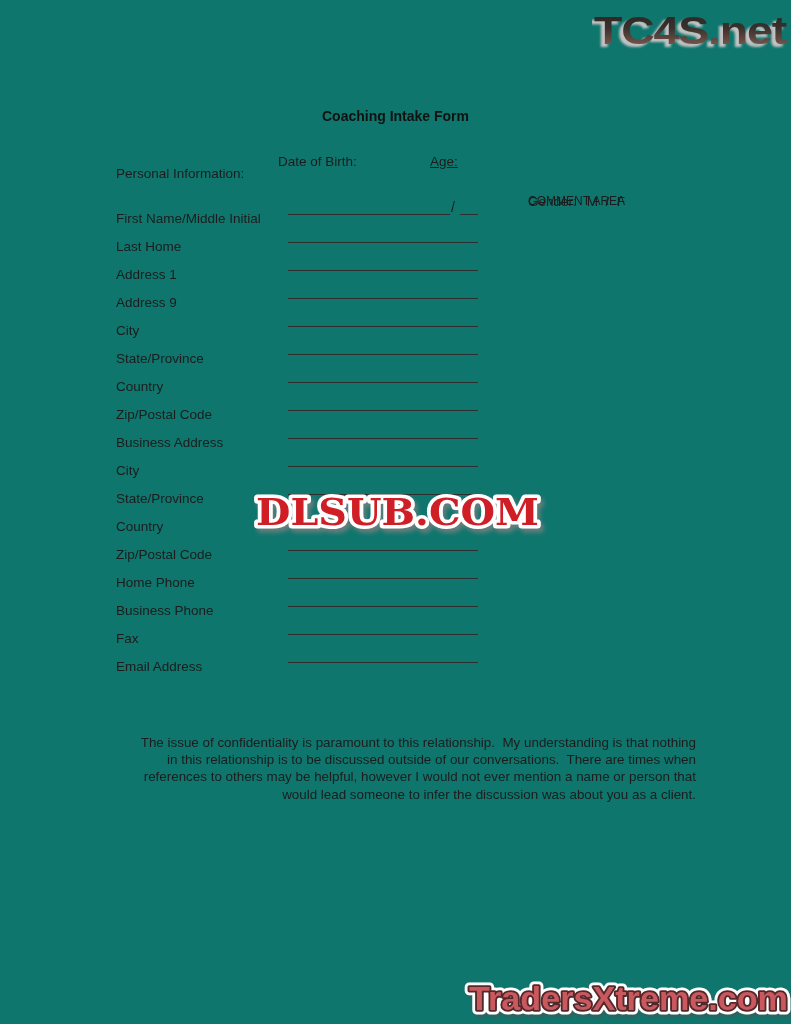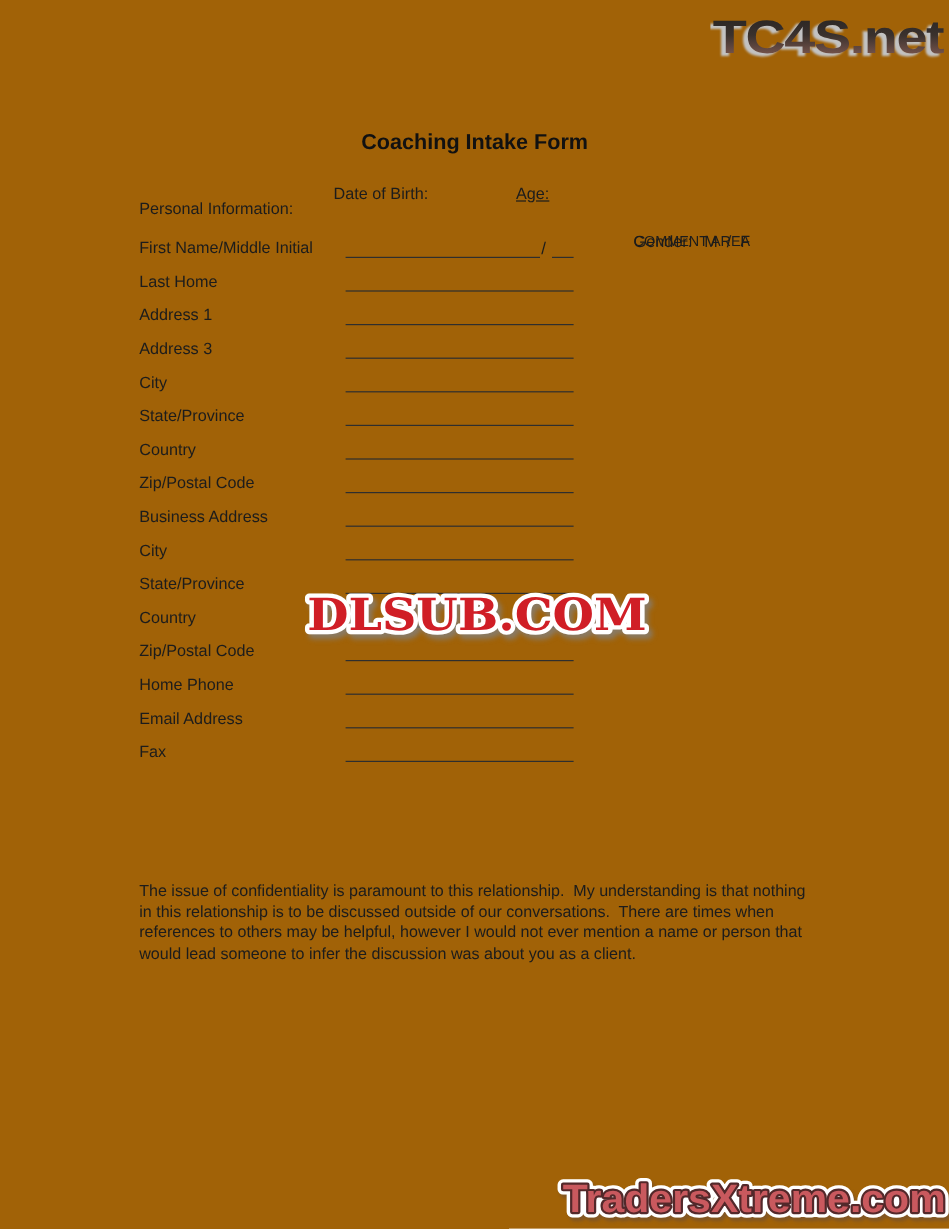--- a/index.html
+++ b/index.html
@@ -1,43 +1,43 @@
 <!DOCTYPE html>
 <html><head>
 <meta charset="utf-8">
 <style>
   html,body { margin:0; padding:0; background:#ffffff; }
   .page {
-    position:relative; width:791px; height:1024px; background:#a16207;
+    position:relative; width:791px; height:1024px; background:#0f766e;
     font-family:"Liberation Sans", sans-serif; color:#1c1c1c; overflow:hidden;
   }
 
   
   .tc4s-logo { position:absolute; left:592px; top:4px; }
 
   
   .form-title {
     position:absolute; left:0; top:108px; width:791px; text-align:center;
-    font-size:18px; font-weight:bold; color:#111; letter-spacing:0px;
+    font-size:14px; font-weight:bold; color:#111; letter-spacing:0px;
   }
 
   
   .hdr { position:absolute; top:153px; font-size:13.5px; line-height:17px; white-space:pre; }
   .hdr-personal { left:116px;margin-top:12px; }
   .hdr-dob      { left:278px; }
   .hdr-age      { left:430px;text-decoration:underline; }
   .hdr-gender   { left:528px;margin-top:40px; }
   .gender-opts  { margin-left:10px; white-space:pre; }
 
   .comment-area { position:absolute; left:528px; top:194px; font-size:12px; }
 
   
   .fields { position:absolute; left:116px; top:193px; width:420px; }
   .row { position:relative; height:28px; }
-  .flabel { position:absolute; left:0; top:0; line-height:28px; font-size:13.5px; }
+  .flabel { position:absolute; left:0; top:12px; line-height:28px; font-size:13.5px; }
   .blank { position:absolute; top:21px; left:172px; width:190px; height:0;
            border-bottom:1.4px solid #2e2e2e; }
   .blank.long  { width:162px; }
   .slash { position:absolute; left:335px; top:0; line-height:29px; font-size:14px; }
   .blank.short { left:344px; width:18px; }
 
   
   .dlsub-wm { position:absolute; left:250px; top:481px;
               filter: drop-shadow(3px 4px 2px rgba(130,130,130,0.75)); }
   .dlsub-wm text {
@@ -50,21 +50,21 @@
                 filter: drop-shadow(2px 3px 1.5px rgba(90,70,70,0.45)); }
   .traders-wm text { font-family:"Liberation Sans", sans-serif; font-weight:bold; font-size:33px; }
   .traders-back { stroke:#ffffff; stroke-width:9px; fill:#ffffff; stroke-linejoin:round; }
   .traders-mid  { stroke:#53282a; stroke-width:3.6px; fill:#53282a; stroke-linejoin:round; }
 
   .tc4s-logo text { font-family:"Liberation Sans", sans-serif; font-weight:bold;
                     font-size:39px; letter-spacing:-1px; }
 
   
   .confidentiality { position:absolute; left:116px; top:734px; width:580px;
-                     font-size:13.4px; line-height:17.2px; }
+                     font-size:13.4px; line-height:17.2px;text-align:right; }
   .confidentiality div { white-space:pre; }
 </style>
 </head>
 <body>
 
 <div class="page">
 
   <svg class="tc4s-logo" width="200" height="48" viewBox="0 0 200 48">
     <defs>
       <linearGradient id="tc4sGrad" x1="0" y1="0" x2="0" y2="1">
@@ -101,21 +101,21 @@
 
     <div class="row">
       <span class="flabel">Last Home</span>
       <span class="blank"></span>
     </div>
     <div class="row">
       <span class="flabel">Address 1</span>
       <span class="blank"></span>
     </div>
     <div class="row">
-      <span class="flabel">Address 3</span>
+      <span class="flabel">Address 9</span>
       <span class="blank"></span>
     </div>
     <div class="row">
       <span class="flabel">City</span>
       <span class="blank"></span>
     </div>
     <div class="row">
       <span class="flabel">State/Province</span>
       <span class="blank"></span>
     </div>
@@ -145,25 +145,29 @@
     </div>
     <div class="row">
       <span class="flabel">Zip/Postal Code</span>
       <span class="blank"></span>
     </div>
     <div class="row">
       <span class="flabel">Home Phone</span>
       <span class="blank"></span>
     </div>
     <div class="row">
-      <span class="flabel">Email Address</span>
+      <span class="flabel">Business Phone</span>
       <span class="blank"></span>
     </div>
     <div class="row">
       <span class="flabel">Fax</span>
+      <span class="blank"></span>
+    </div>
+    <div class="row">
+      <span class="flabel">Email Address</span>
       <span class="blank"></span>
     </div>
   </div>
 
   <svg class="dlsub-wm" width="296" height="58" viewBox="0 0 296 58">
     <text x="6" y="44" textLength="283" lengthAdjust="spacingAndGlyphs" fill="#d01e26">DLSUB.COM</text>
   </svg>
 
   <div class="confidentiality">
     <div>The issue of confidentiality is paramount to this relationship.  My understanding is that nothing</div>

